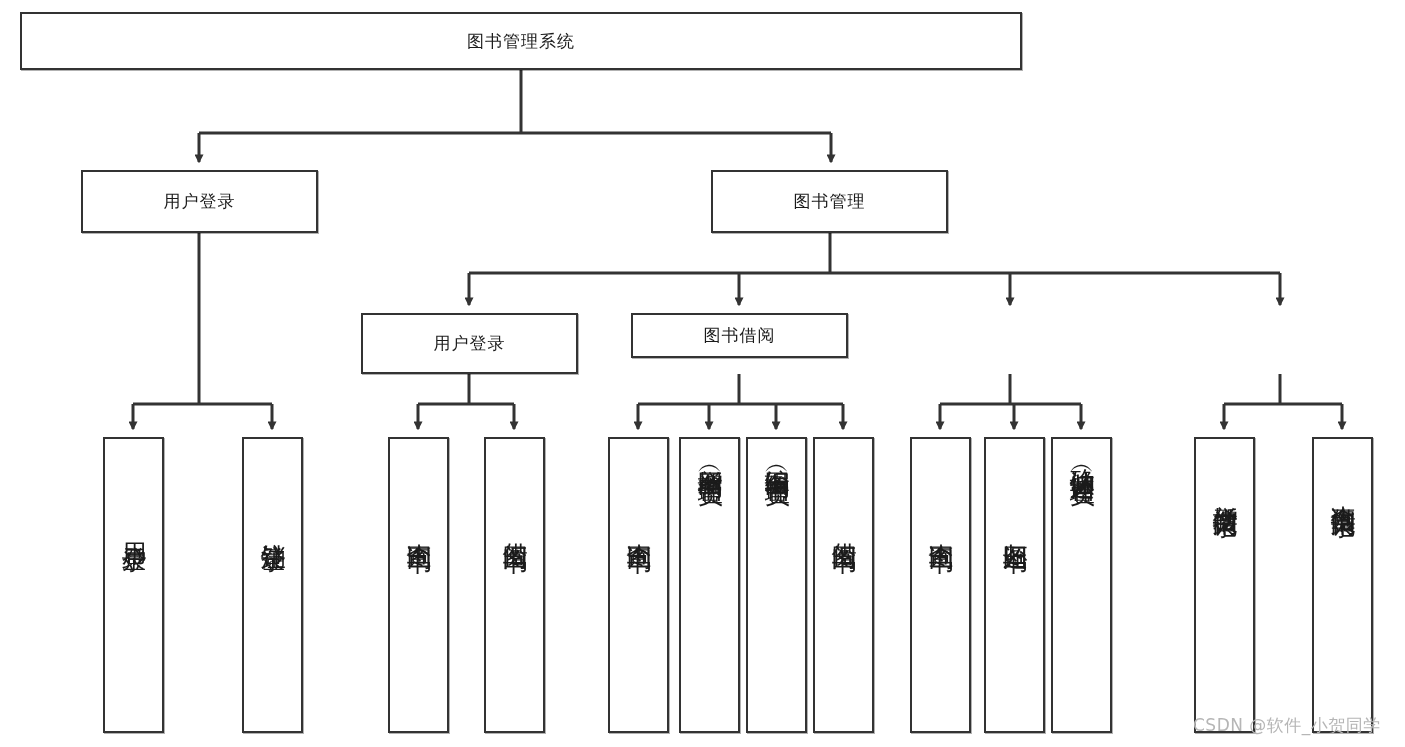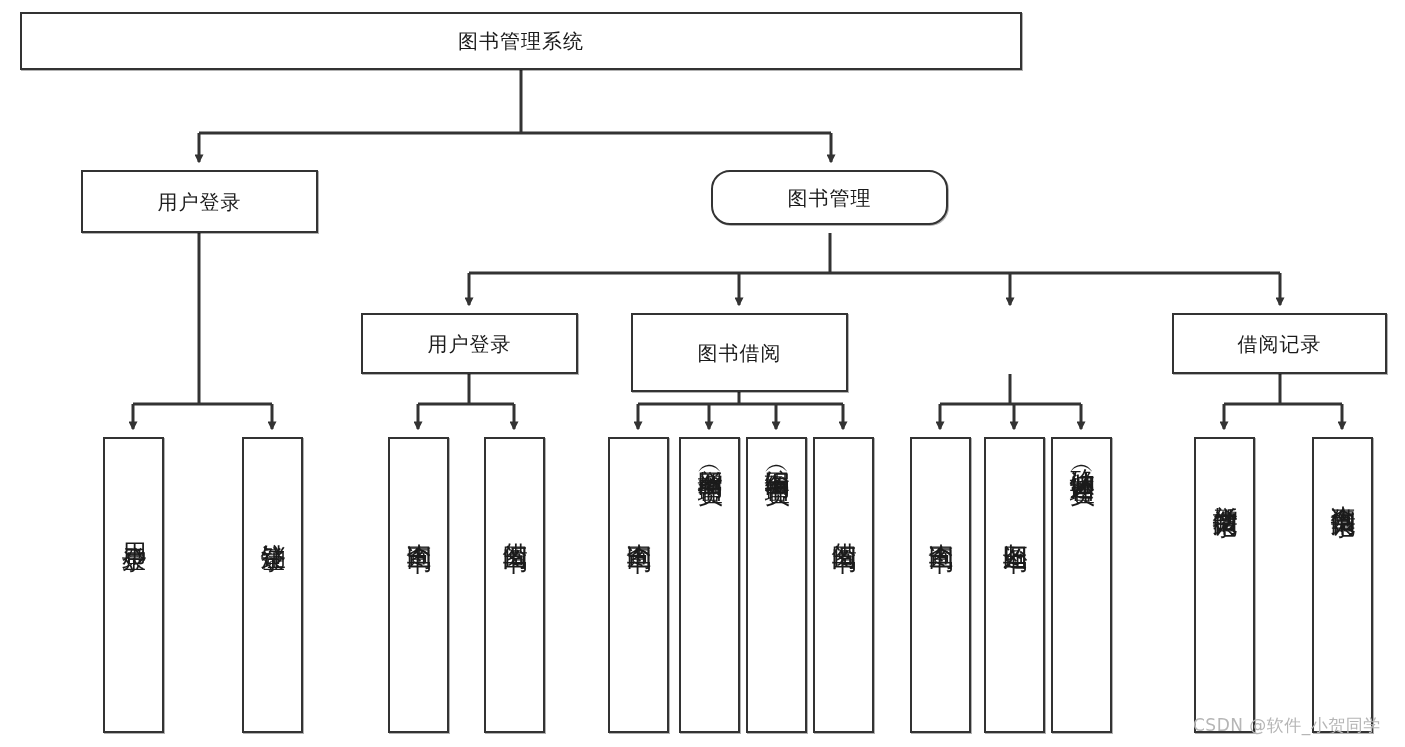--- a/index.html
+++ b/index.html
@@ -24,21 +24,21 @@
     position: absolute;
     box-sizing: border-box;
     background: #ffffff;
     border: 2px solid #333333;
     box-shadow: 1px 1px 0 rgba(0,0,0,0.30);
     display: flex;
     align-items: center;
     justify-content: center;
   }
   .node-label-h {
-    font-size: 20px;
+    font-size: 17px;
     color: #1b1b1b;
     letter-spacing: 1px;
     line-height: 1;
     white-space: nowrap;
   }
   .node-box.leaf {
     align-items: flex-start;
     justify-content: center;
     padding-top: 6px;
   }
@@ -126,32 +126,29 @@
     </g>
   </svg>
 
   <div class="node-box" style="left:20px; top:12px; width:1002px; height:58px;">
     <span class="node-label-h">图书管理系统</span>
   </div>
 
   <div class="node-box" style="left:81px; top:170px; width:237px; height:63px;">
     <span class="node-label-h">用户登录</span>
   </div>
-  <div class="node-box" style="left:711px; top:170px; width:237px; height:55px;border-radius:19px;">
+  <div class="node-box" style="left:711px; top:170px; width:237px; height:63px;">
     <span class="node-label-h">图书管理</span>
   </div>
 
   <div class="node-box" style="left:361px; top:313px; width:217px; height:61px;">
     <span class="node-label-h">用户登录</span>
   </div>
-  <div class="node-box" style="left:631px; top:313px; width:217px; height:79px;">
+  <div class="node-box" style="left:631px; top:313px; width:217px; height:45px;">
     <span class="node-label-h">图书借阅</span>
-  </div>
-  <div class="node-box" style="left:1172px; top:313px; width:215px; height:61px;">
-    <span class="node-label-h">借阅记录</span>
   </div>
 
   <div class="node-box leaf leaf-short" style="left:103px; top:437px; width:61px; height:296px;">
     <span class="node-label-v">用户登录</span>
   </div>
   <div class="node-box leaf leaf-short" style="left:242px; top:437px; width:61px; height:296px;">
     <span class="node-label-v">注销登录</span>
   </div>
   <div class="node-box leaf leaf-short" style="left:388px; top:437px; width:61px; height:296px;">
     <span class="node-label-v">查询图书</span>

